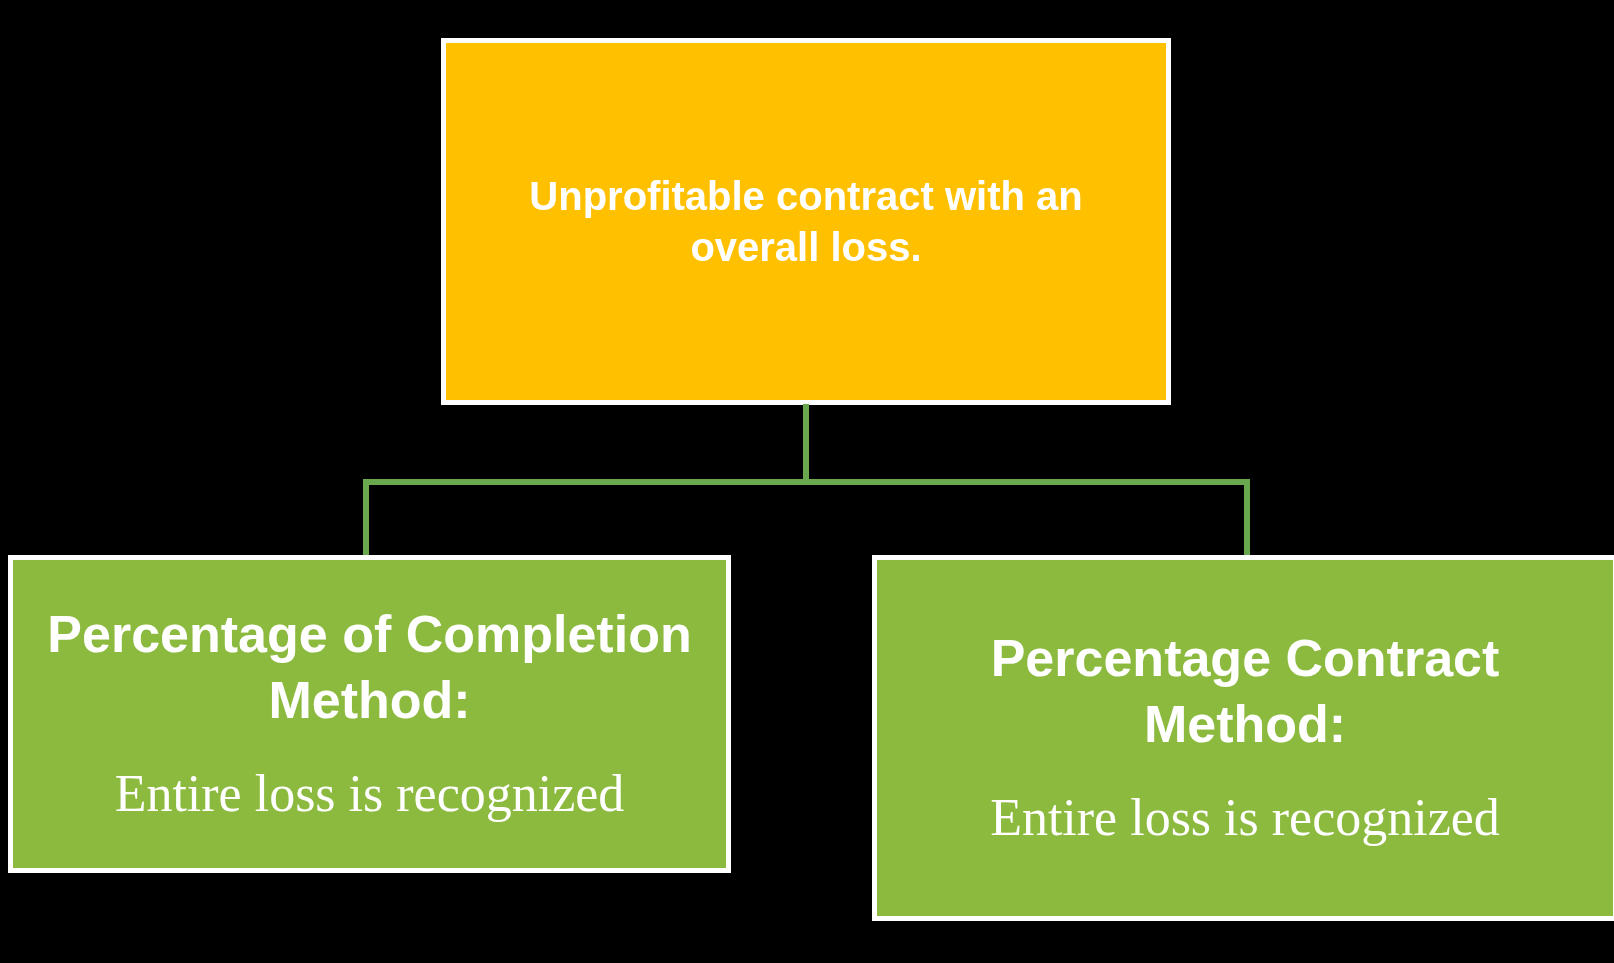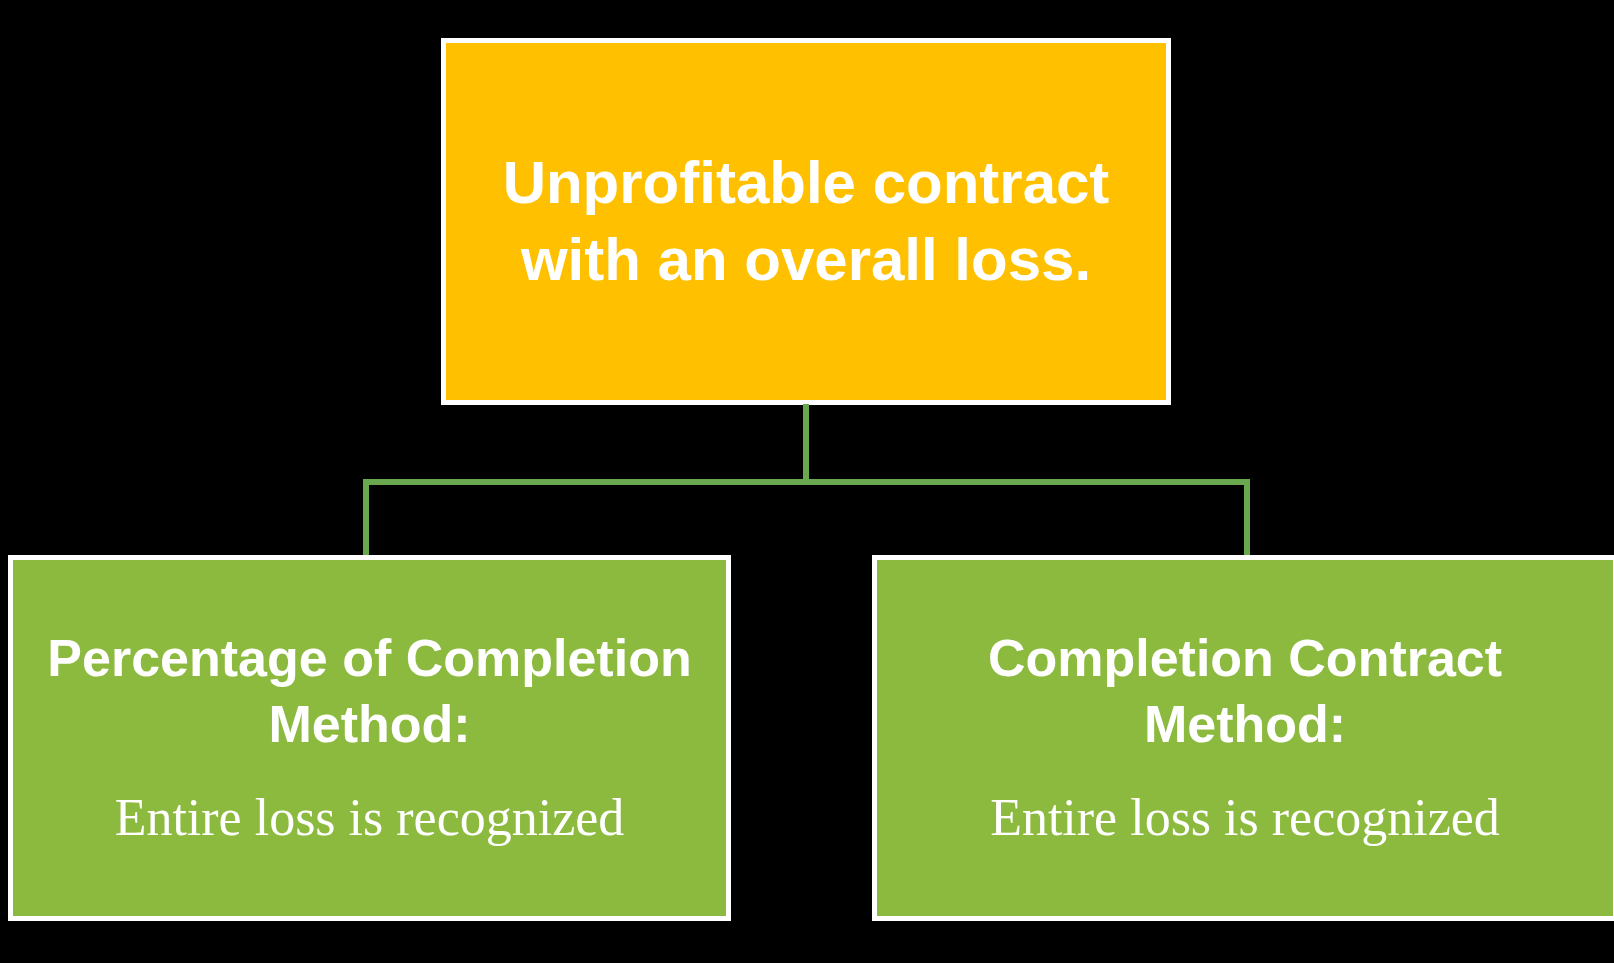--- a/index.html
+++ b/index.html
@@ -20,21 +20,21 @@
     box-sizing: border-box;
     border: 5px solid #ffffff;
     display: flex;
     flex-direction: column;
     align-items: center;
     justify-content: center;
     text-align: center;
     color: #ffffff;
   }
   .node .caption {
-    font-size: 60px;
+    font-size: 40px;
     font-weight: bold;
     line-height: 1.27;
     max-width: 690px;
   }
   .node .heading {
     font-size: 52px;
     font-weight: bold;
     line-height: 1.27;
     max-width: 650px;
     margin: 0 auto 28px auto;
@@ -50,21 +50,21 @@
     left: 441px;
     top: 38px;
     width: 730px;
     height: 367px;
     background: #FFC000;
   }
   #child-node-left {
     left: 8px;
     top: 555px;
     width: 723px;
-    height: 366px;
+    height: 318px;
     background: #8CBA3F;
   }
   #child-node-right {
     left: 872px;
     top: 555px;
     width: 746px; 
     height: 366px;
     background: #8CBA3F;
   }
   .connector {
@@ -89,17 +89,17 @@
   <div class="connector" id="connector-crossbar" style="background-color: rgb(106, 168, 79);"></div>
   <div class="connector" id="connector-drop-left" style="background-color: rgb(106, 168, 79);"></div>
   <div class="connector" id="connector-drop-right" style="background-color: rgb(106, 168, 79);"></div>
 
   <div class="node" id="child-node-left" style="background-color: rgb(140, 186, 63);">
     <div class="heading">Percentage of Completion Method:</div>
     <div class="body-text">Entire loss is recognized</div>
   </div>
 
   <div class="node" id="child-node-right" style="background-color: rgb(140, 186, 63);">
-    <div class="heading">Completion Contract Method:</div>
+    <div class="heading">Percentage Contract Method:</div>
     <div class="body-text">Entire loss is recognized</div>
   </div>
 
 </div>
 
 </body></html>

